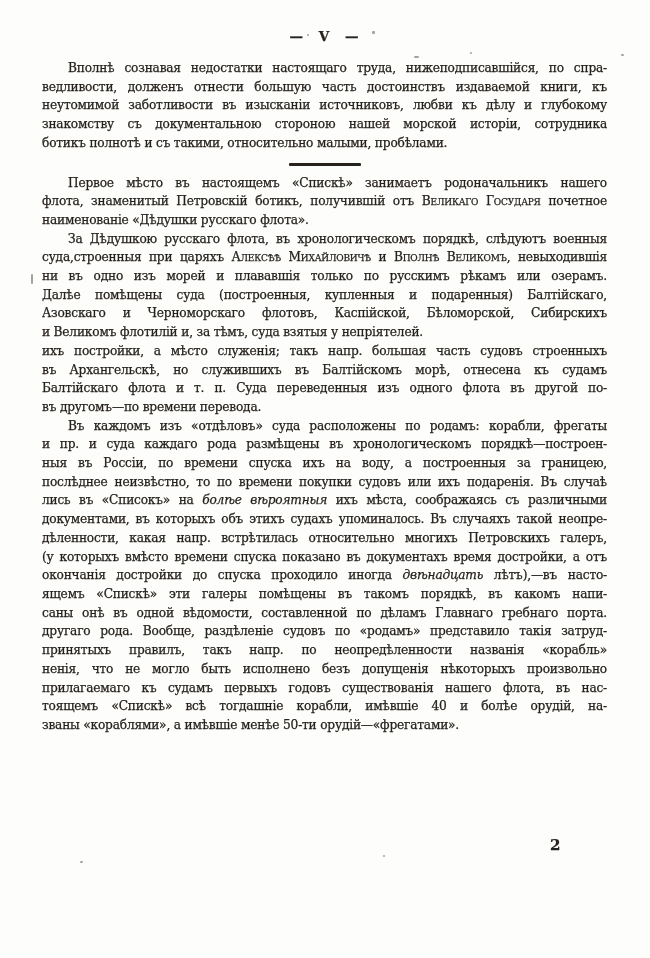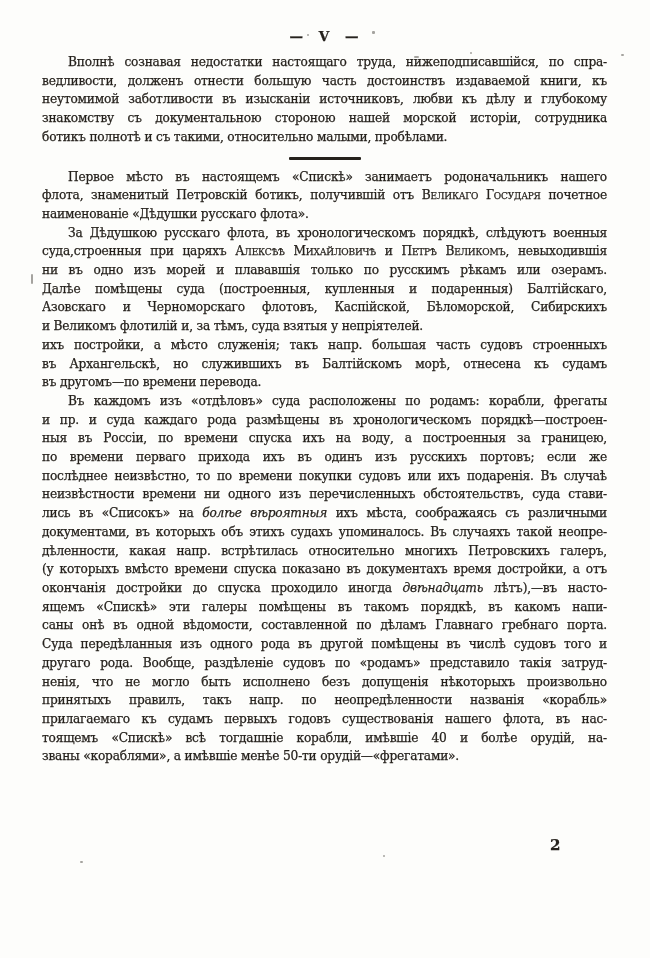--- a/index.html
+++ b/index.html
@@ -13,21 +13,21 @@
     font-family:"DejaVu Serif", serif;
     -webkit-text-stroke:0.25px #26221d;
   }
   .folio {
     position:absolute; top:28px; left:42px; width:565px;
     text-align:center;
     font-size:13.5px; font-weight:bold;
     word-spacing:9px; letter-spacing:1px;
   }
   .text-block {
-    position:absolute; top:53px; left:42px; width:565px;
+    position:absolute; top:59px; left:42px; width:565px;
     font-size:12.2px; line-height:18.7px; letter-spacing:-0.2px;
   }
   .para { margin:0; }
   .line {
     text-align:justify;
     text-align-last:justify;
   }
   .line.indent { text-indent:26px; }
   .line.end { text-align-last:left; }
   .sc { font-variant-caps:small-caps; }
@@ -64,49 +64,47 @@
         <div class="line end"><span>ботикъ полнотѣ и съ такими, относительно малыми, пробѣлами.</span></div>
       </div>
       <div class="rule"></div>
       <div class="para">
         <div class="line indent"><span>Первое мѣсто въ настоящемъ «Спискѣ» занимаетъ родоначальникъ нашего</span></div>
         <div class="line"><span>флота, знаменитый Петровскій ботикъ, получившій отъ </span><span class="sc">Великаго Государя</span><span> почетное</span></div>
         <div class="line end"><span>наименованіе «Дѣдушки русскаго флота».</span></div>
       </div>
       <div class="para">
         <div class="line indent"><span>За Дѣдушкою русскаго флота, въ хронологическомъ порядкѣ, слѣдуютъ военныя</span></div>
-        <div class="line"><span>суда,строенныя при царяхъ </span><span class="sc">Алексѣѣ Михайловичѣ</span><span> и </span><span class="sc">Петрѣ Великомъ</span><span>, невыходившія</span></div>
+        <div class="line"><span>суда,строенныя при царяхъ </span><span class="sc">Алексѣѣ Михайловичѣ</span><span> и </span><span class="sc">Вполнѣ Великомъ</span><span>, невыходившія</span></div>
         <div class="line"><span>ни въ одно изъ морей и плававшія только по русскимъ рѣкамъ или озерамъ.</span></div>
         <div class="line"><span>Далѣе помѣщены суда (построенныя, купленныя и подаренныя) Балтійскаго,</span></div>
         <div class="line"><span>Азовскаго и Черноморскаго флотовъ, Каспійской, Бѣломорской, Сибирскихъ</span></div>
         <div class="line end"><span>и Великомъ флотилій и, за тѣмъ, суда взятыя у непріятелей.</span></div>
       </div>
       <div class="para">
         <div class="line"><span>ихъ постройки, а мѣсто служенія; такъ напр. большая часть судовъ строенныхъ</span></div>
         <div class="line"><span>въ Архангельскѣ, но служившихъ въ Балтійскомъ морѣ, отнесена къ судамъ</span></div>
+        <div class="line"><span>Балтійскаго флота и т. п. Суда переведенныя изъ одного флота въ другой по-</span></div>
         <div class="line end"><span>въ другомъ—по времени перевода.</span></div>
       </div>
       <div class="para">
         <div class="line indent"><span>Въ каждомъ изъ «отдѣловъ» суда расположены по родамъ: корабли, фрегаты</span></div>
         <div class="line"><span>и пр. и суда каждаго рода размѣщены въ хронологическомъ порядкѣ—построен-</span></div>
         <div class="line"><span>ныя въ Россіи, по времени спуска ихъ на воду, а построенныя за границею,</span></div>
-        <div class="line"><span>по времени перваго прихода ихъ въ одинъ изъ русскихъ портовъ; если же</span></div>
         <div class="line"><span>послѣднее неизвѣстно, то по времени покупки судовъ или ихъ подаренія. Въ случаѣ</span></div>
-        <div class="line"><span>неизвѣстности времени ни одного изъ перечисленныхъ обстоятельствъ, суда стави-</span></div>
         <div class="line"><span>лись въ «Списокъ» на </span><span class="i">болѣе вѣроятныя</span><span> ихъ мѣста, соображаясь съ различными</span></div>
         <div class="line"><span>документами, въ которыхъ объ этихъ судахъ упоминалось. Въ случаяхъ такой неопре-</span></div>
         <div class="line"><span>дѣленности, какая напр. встрѣтилась относительно многихъ Петровскихъ галеръ,</span></div>
         <div class="line"><span>(у которыхъ вмѣсто времени спуска показано въ документахъ время достройки, а отъ</span></div>
         <div class="line"><span>окончанія достройки до спуска проходило иногда </span><span class="i">двѣнадцать</span><span> лѣтъ),—въ насто-</span></div>
         <div class="line"><span>ящемъ «Спискѣ» эти галеры помѣщены въ такомъ порядкѣ, въ какомъ напи-</span></div>
         <div class="line"><span>саны онѣ въ одной вѣдомости, составленной по дѣламъ Главнаго гребнаго порта.</span></div>
-        <div class="line"><span>Суда передѣланныя изъ одного рода въ другой помѣщены въ числѣ судовъ того и</span></div>
         <div class="line"><span>другаго рода. Вообще, раздѣленіе судовъ по «родамъ» представило такія затруд-</span></div>
+        <div class="line"><span>принятыхъ правилъ, такъ напр. по неопредѣленности названія «корабль»</span></div>
         <div class="line"><span>ненія, что не могло быть исполнено безъ допущенія нѣкоторыхъ произвольно</span></div>
-        <div class="line"><span>принятыхъ правилъ, такъ напр. по неопредѣленности названія «корабль»</span></div>
         <div class="line"><span>прилагаемаго къ судамъ первыхъ годовъ существованія нашего флота, въ нас-</span></div>
         <div class="line"><span>тоящемъ «Спискѣ» всѣ тогдашніе корабли, имѣвшіе 40 и болѣе орудій, на-</span></div>
         <div class="line end"><span>званы «кораблями», а имѣвшіе менѣе 50-ти орудій—«фрегатами».</span></div>
       </div>
     </div>
 
   <div class="signature">2</div>
 <i class="speck" style="left: 372px; top: 31px; width: 3px; height: 3px;"></i>
     <i class="speck" style="left: 307px; top: 34px; width: 2px; height: 2px;"></i>
     <i class="speck" style="left: 414px; top: 56px; width: 5px; height: 2px;"></i>

